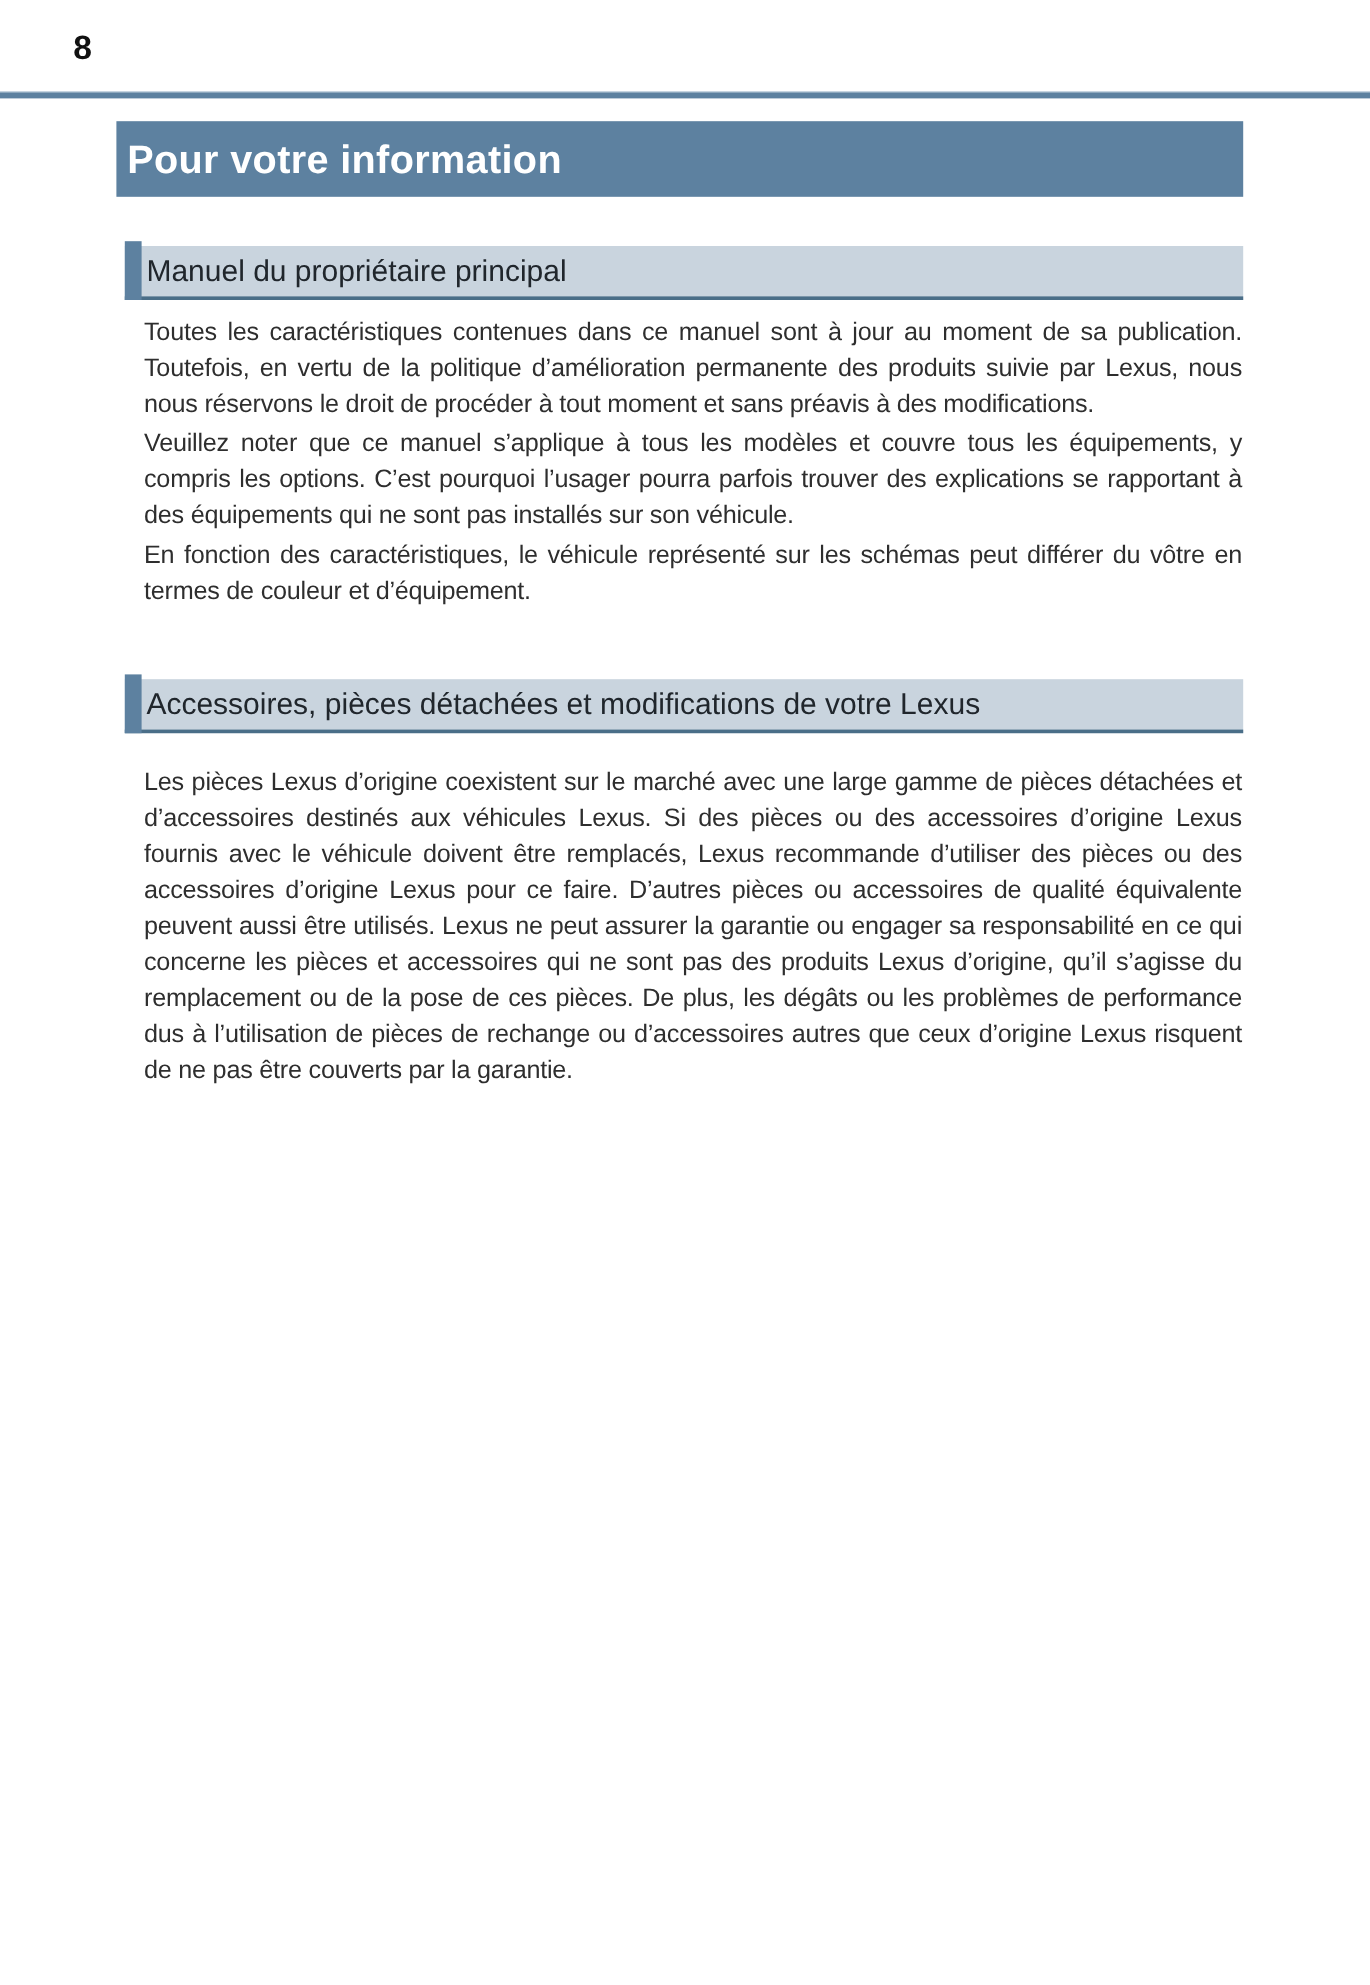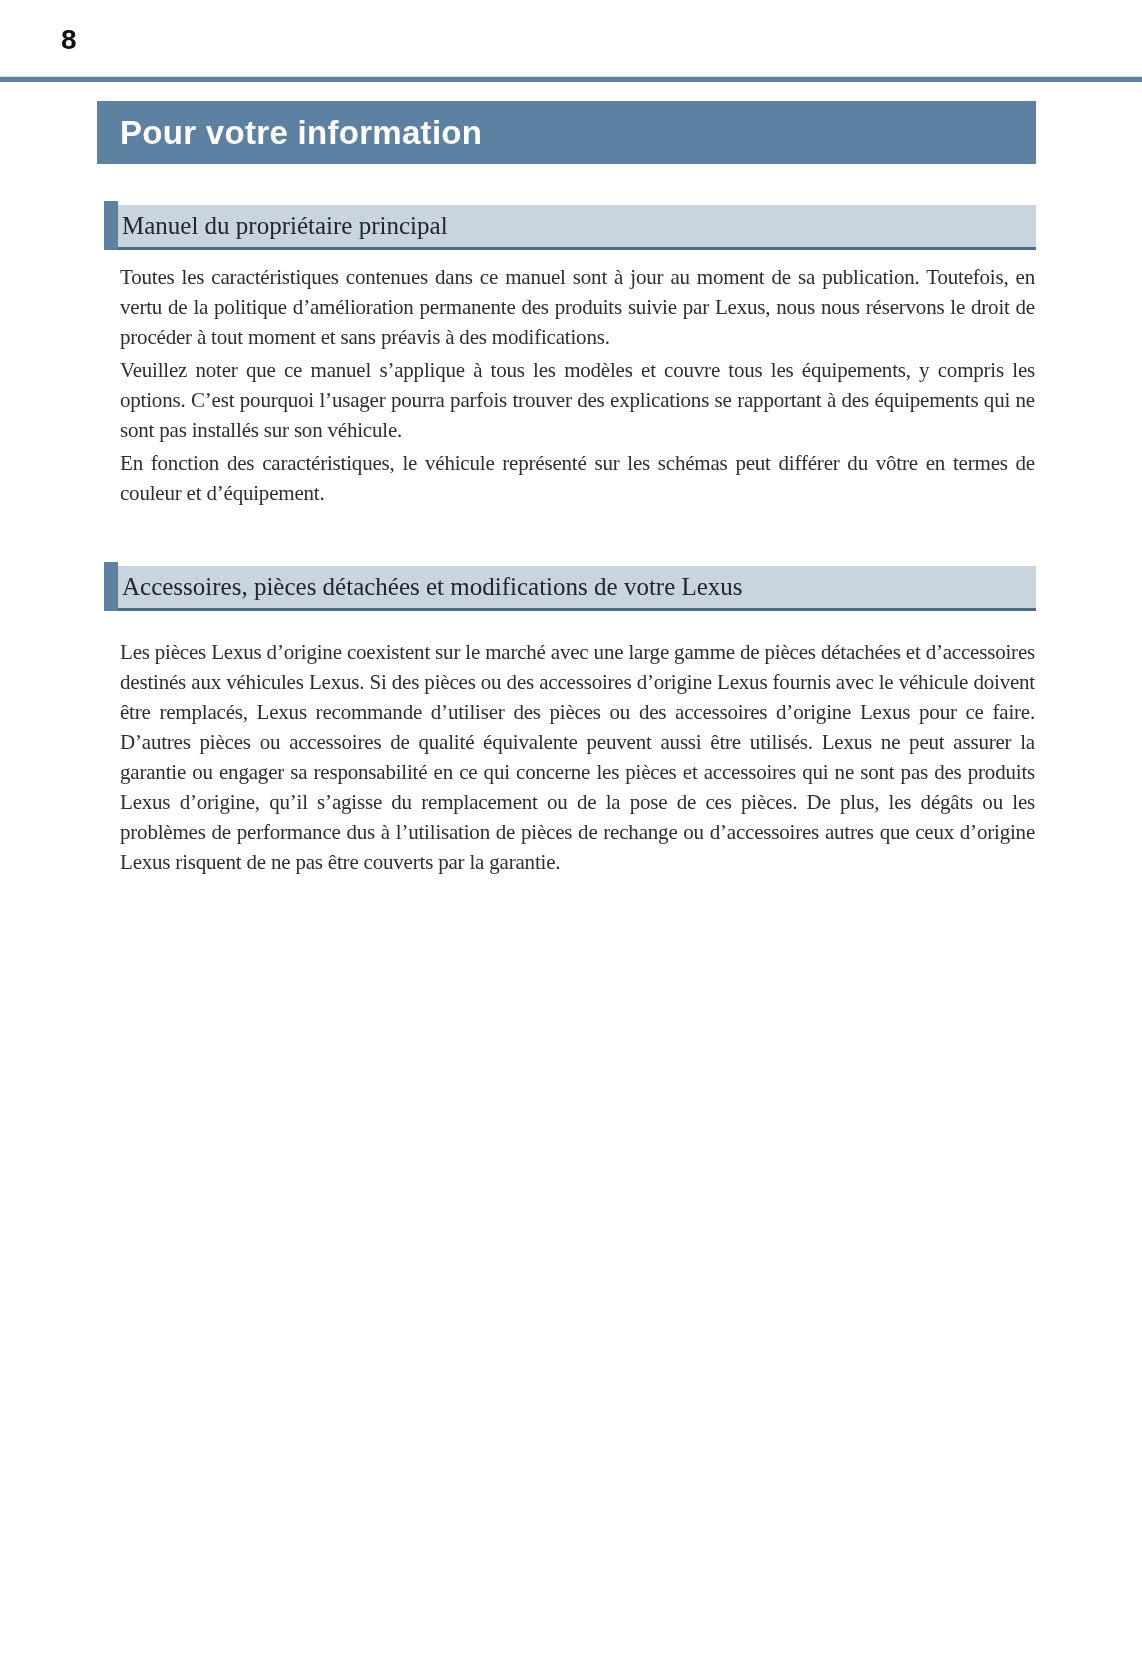--- a/index.html
+++ b/index.html
@@ -37,32 +37,31 @@
     top: 82px;
     left: 0;
     width: 1142px;
   }
   .chapter-banner {
     margin: 19px 106px 0 97px;
     height: 63px;
     background: #5d81a0;
     display: flex;
     align-items: center;
-    padding-left: 23px;
+    padding-left: 9px;
     box-sizing: border-box;
   }
   .chapter-title {
     color: #ffffff;
     font-size: 33px;
     font-weight: bold;
     letter-spacing: 0.3px;
   }
   .section {
     margin-top: 41px;
-    font-family: Liberation Serif, serif;
   }
   .section + .section {
     margin-top: 58px;
   }
   .section-heading {
     position: relative;
     margin-left: 104px;
     margin-right: 106px;
     height: 42px;
     background: #c9d4de;

